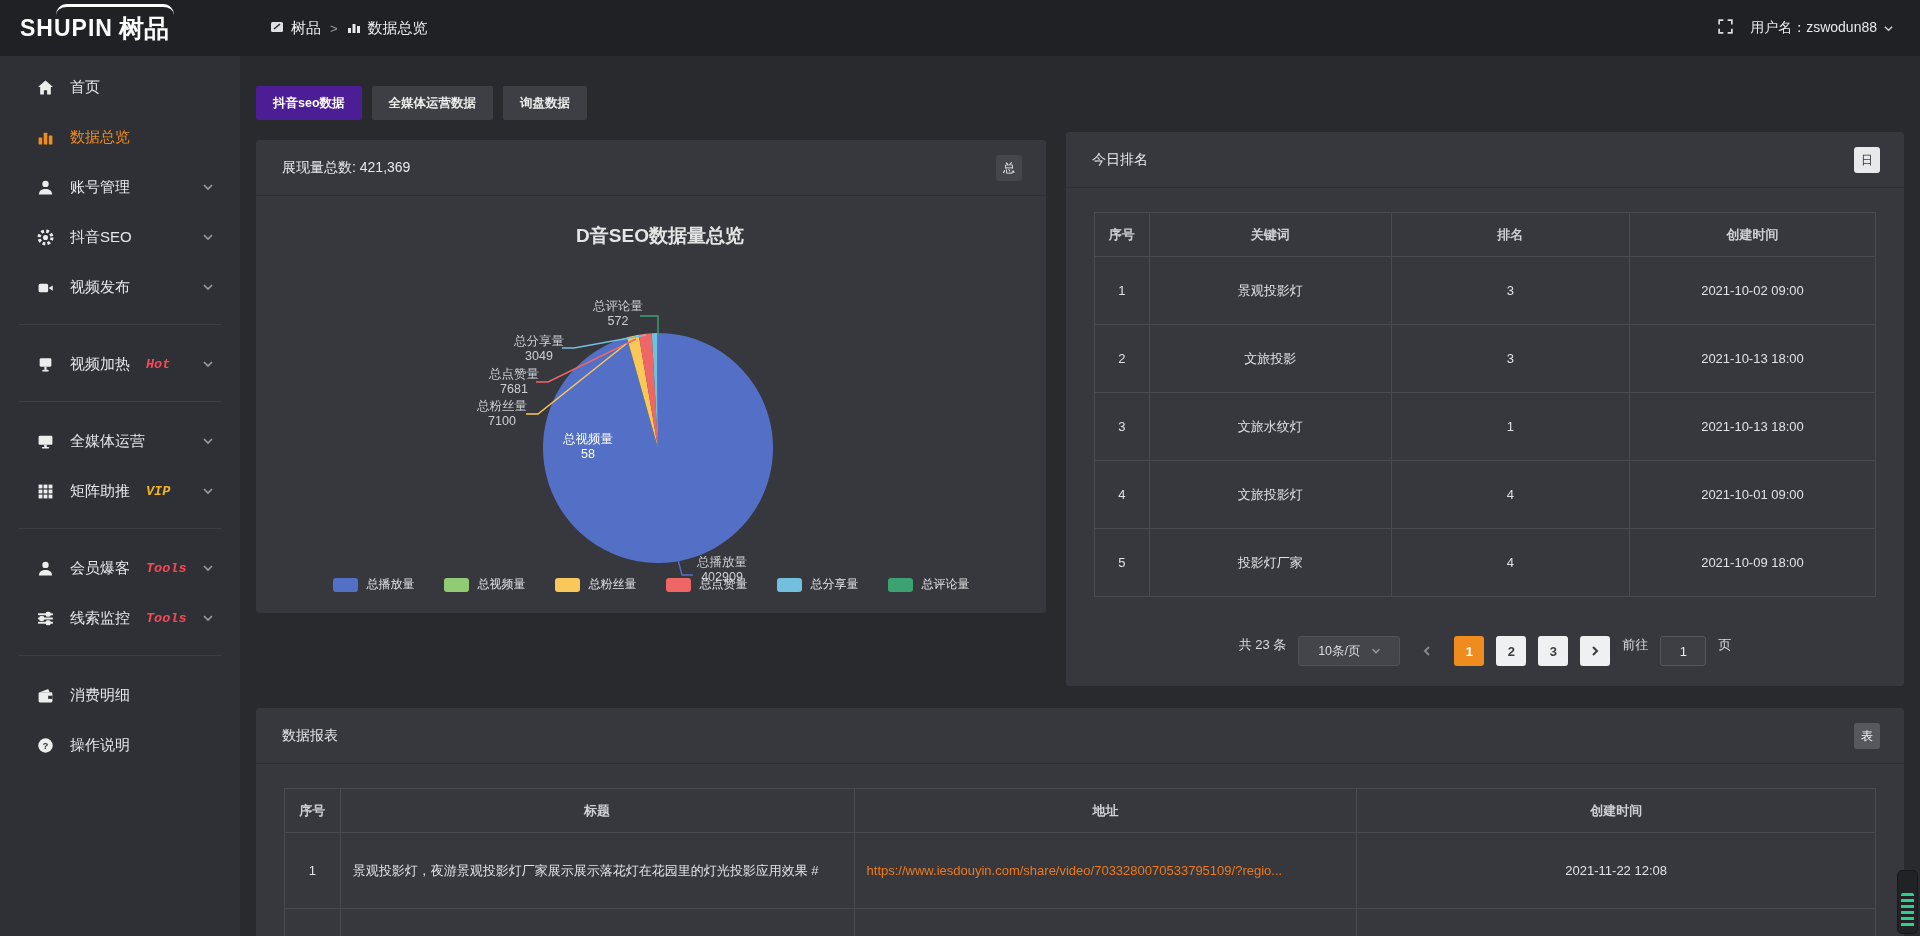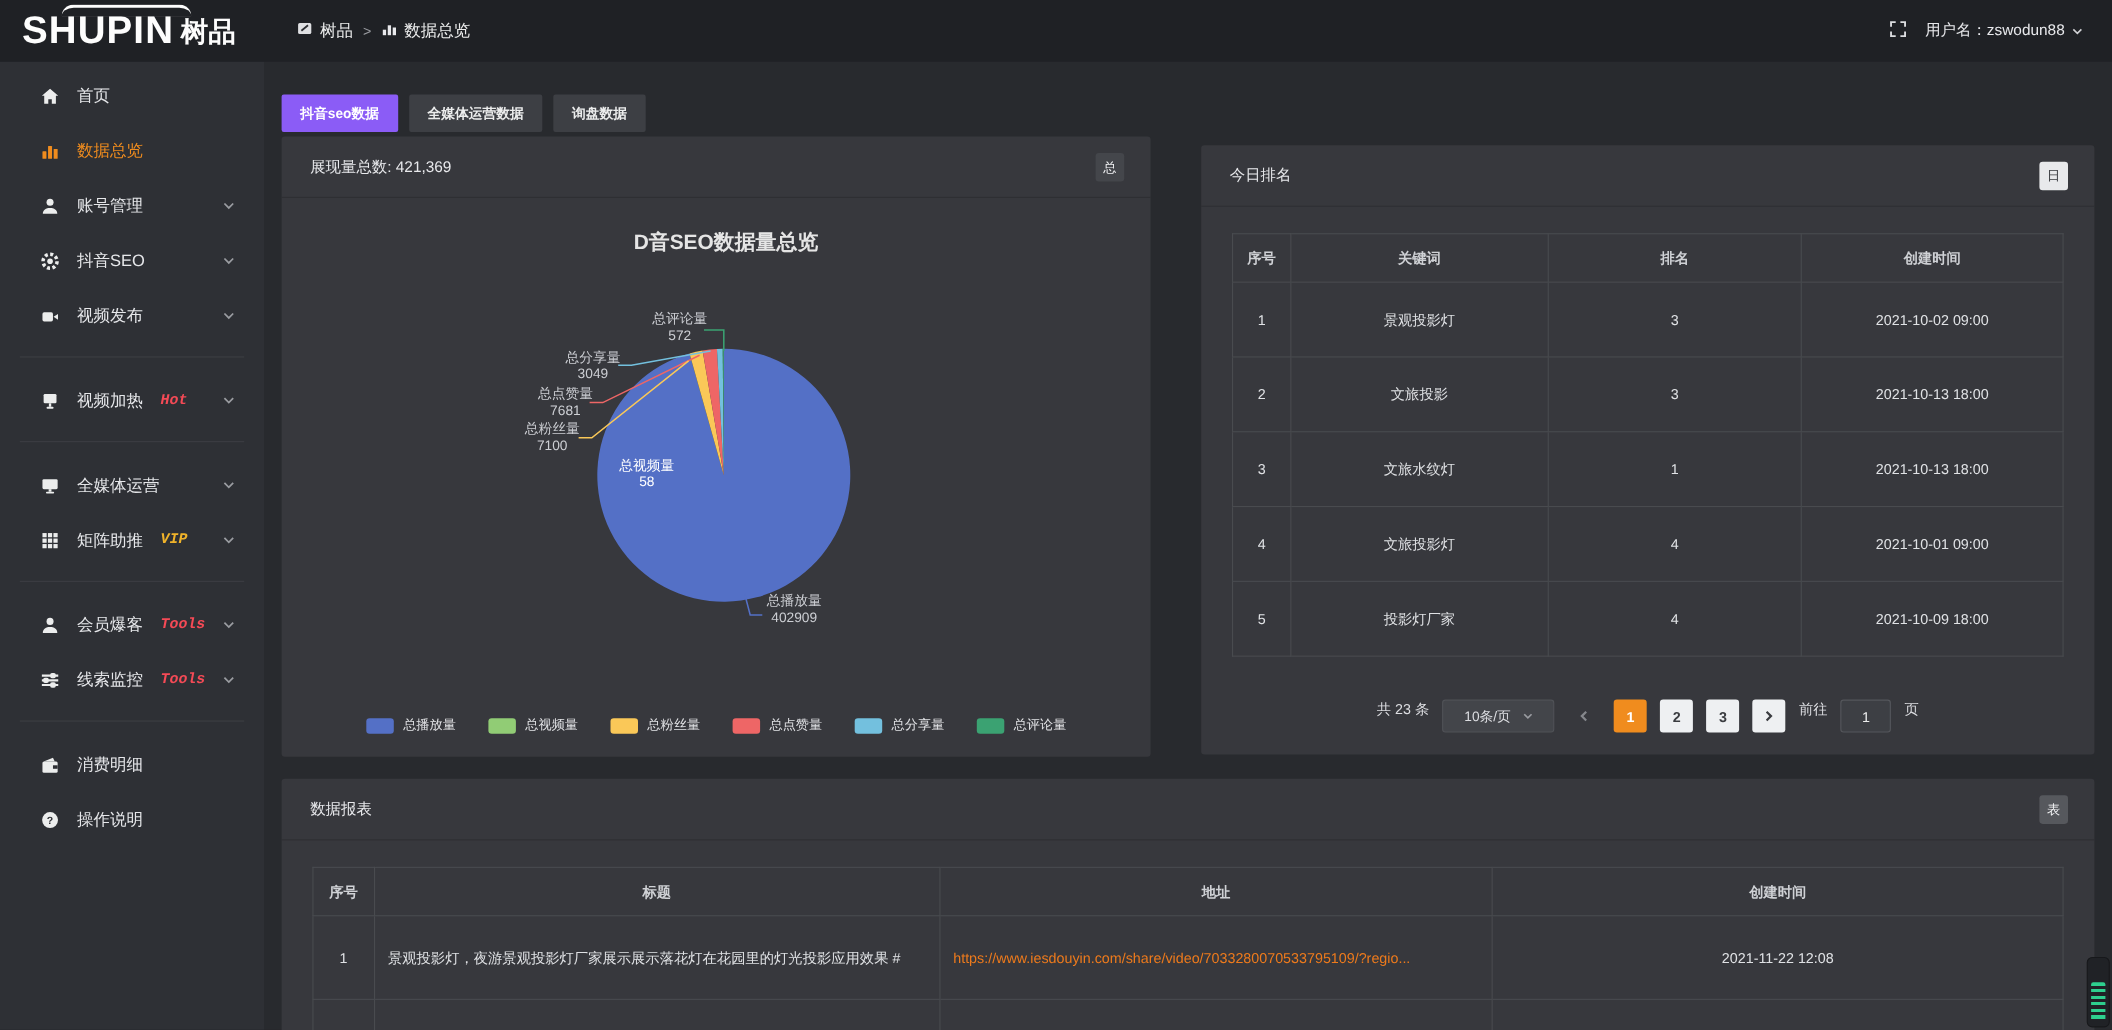--- a/index.html
+++ b/index.html
@@ -7,21 +7,21 @@
     font-family:"Liberation Sans","DejaVu Sans",sans-serif;
     background:#26272b; color:#e4e5e8; }
 
   
   .topbar { position:absolute; left:0; top:0; width:1920px; height:56px;
     background:#1f2125; z-index:5; }
   .logo { position:absolute; left:20px; top:0; width:220px; height:56px;
     display:flex; align-items:center; }
   .logo-arc { position:absolute; left:36px; top:4px; width:118px; height:11px;
     border-top:3px solid #fdfdfd; border-radius:60px 60px 0 0; }
-  .logo-en { font-size:35px; font-weight:800; color:#fdfdfd; letter-spacing:1px; }
+  .logo-en { font-size:23px; font-weight:800; color:#fdfdfd; letter-spacing:1px; }
   .logo-cn { font-size:25px; font-weight:800; color:#fdfdfd; margin-left:6px; }
   .breadcrumb { position:absolute; left:270px; top:0; height:56px;
     display:flex; align-items:center; gap:9px; font-size:15px; color:#eceded; }
   .crumb { display:flex; align-items:center; gap:7px; cursor:pointer; }
   .crumb-sep { color:#9a9ca1; font-size:13px; }
   .topbar-right { position:absolute; right:26px; top:0; height:56px;
     display:flex; align-items:center; gap:16px; font-size:14px; color:#e8e9ec; }
   .user-chip { display:flex; align-items:center; gap:6px; cursor:pointer; }
 
   
@@ -38,25 +38,25 @@
   .side-chev { margin-left:auto; display:flex; }
   .side-divider { border-top:1px solid #3c3e43; margin:12px 18px 14px; }
 
   
   .main { position:absolute; left:240px; top:56px; right:0; bottom:0;
     background:#282a2e; }
   .tabs { position:absolute; left:16px; top:30px; display:flex; gap:10px; }
   .tab { height:34px; padding:0 17px; display:flex; align-items:center;
     background:#3d3f44; color:#eceded; font-size:12.5px; font-weight:600;
     border-radius:2px; cursor:pointer; }
-  .tab.active { background:#8b5cf6; color:#fff; }
+  .tab.active { background:#4c1d95; color:#fff; }
 
   .panel { position:absolute; background:#37383d; border-radius:3px; }
-  .panel-left  { left:16px;  top:68px;  width:790px; height:564px; }
-  .panel-right { left:852px; top:76px;  right:16px;  height:554px; }
+  .panel-left  { left:16px;  top:84px;  width:790px; height:473px; }
+  .panel-right { left:826px; top:76px;  right:16px;  height:554px; }
   .panel-bottom{ left:16px;  top:652px; right:16px;  height:300px; }
   .panel-head { height:56px; display:flex; align-items:center; padding:0 26px;
     font-size:14px; color:#e8e9ec; border-bottom:1px solid #2e2f33; position:relative; }
   .badge-btn { position:absolute; right:24px; top:15px; width:26px; height:26px;
     border-radius:3px; display:flex; align-items:center; justify-content:center;
     font-size:12px; cursor:pointer; }
   .badge-dark  { background:#44464b; color:#f2f3f5; }
   .badge-light { background:#e8e9eb; color:#35373b; }
   .badge-mid   { background:#56585d; color:#f2f3f5; }
 

